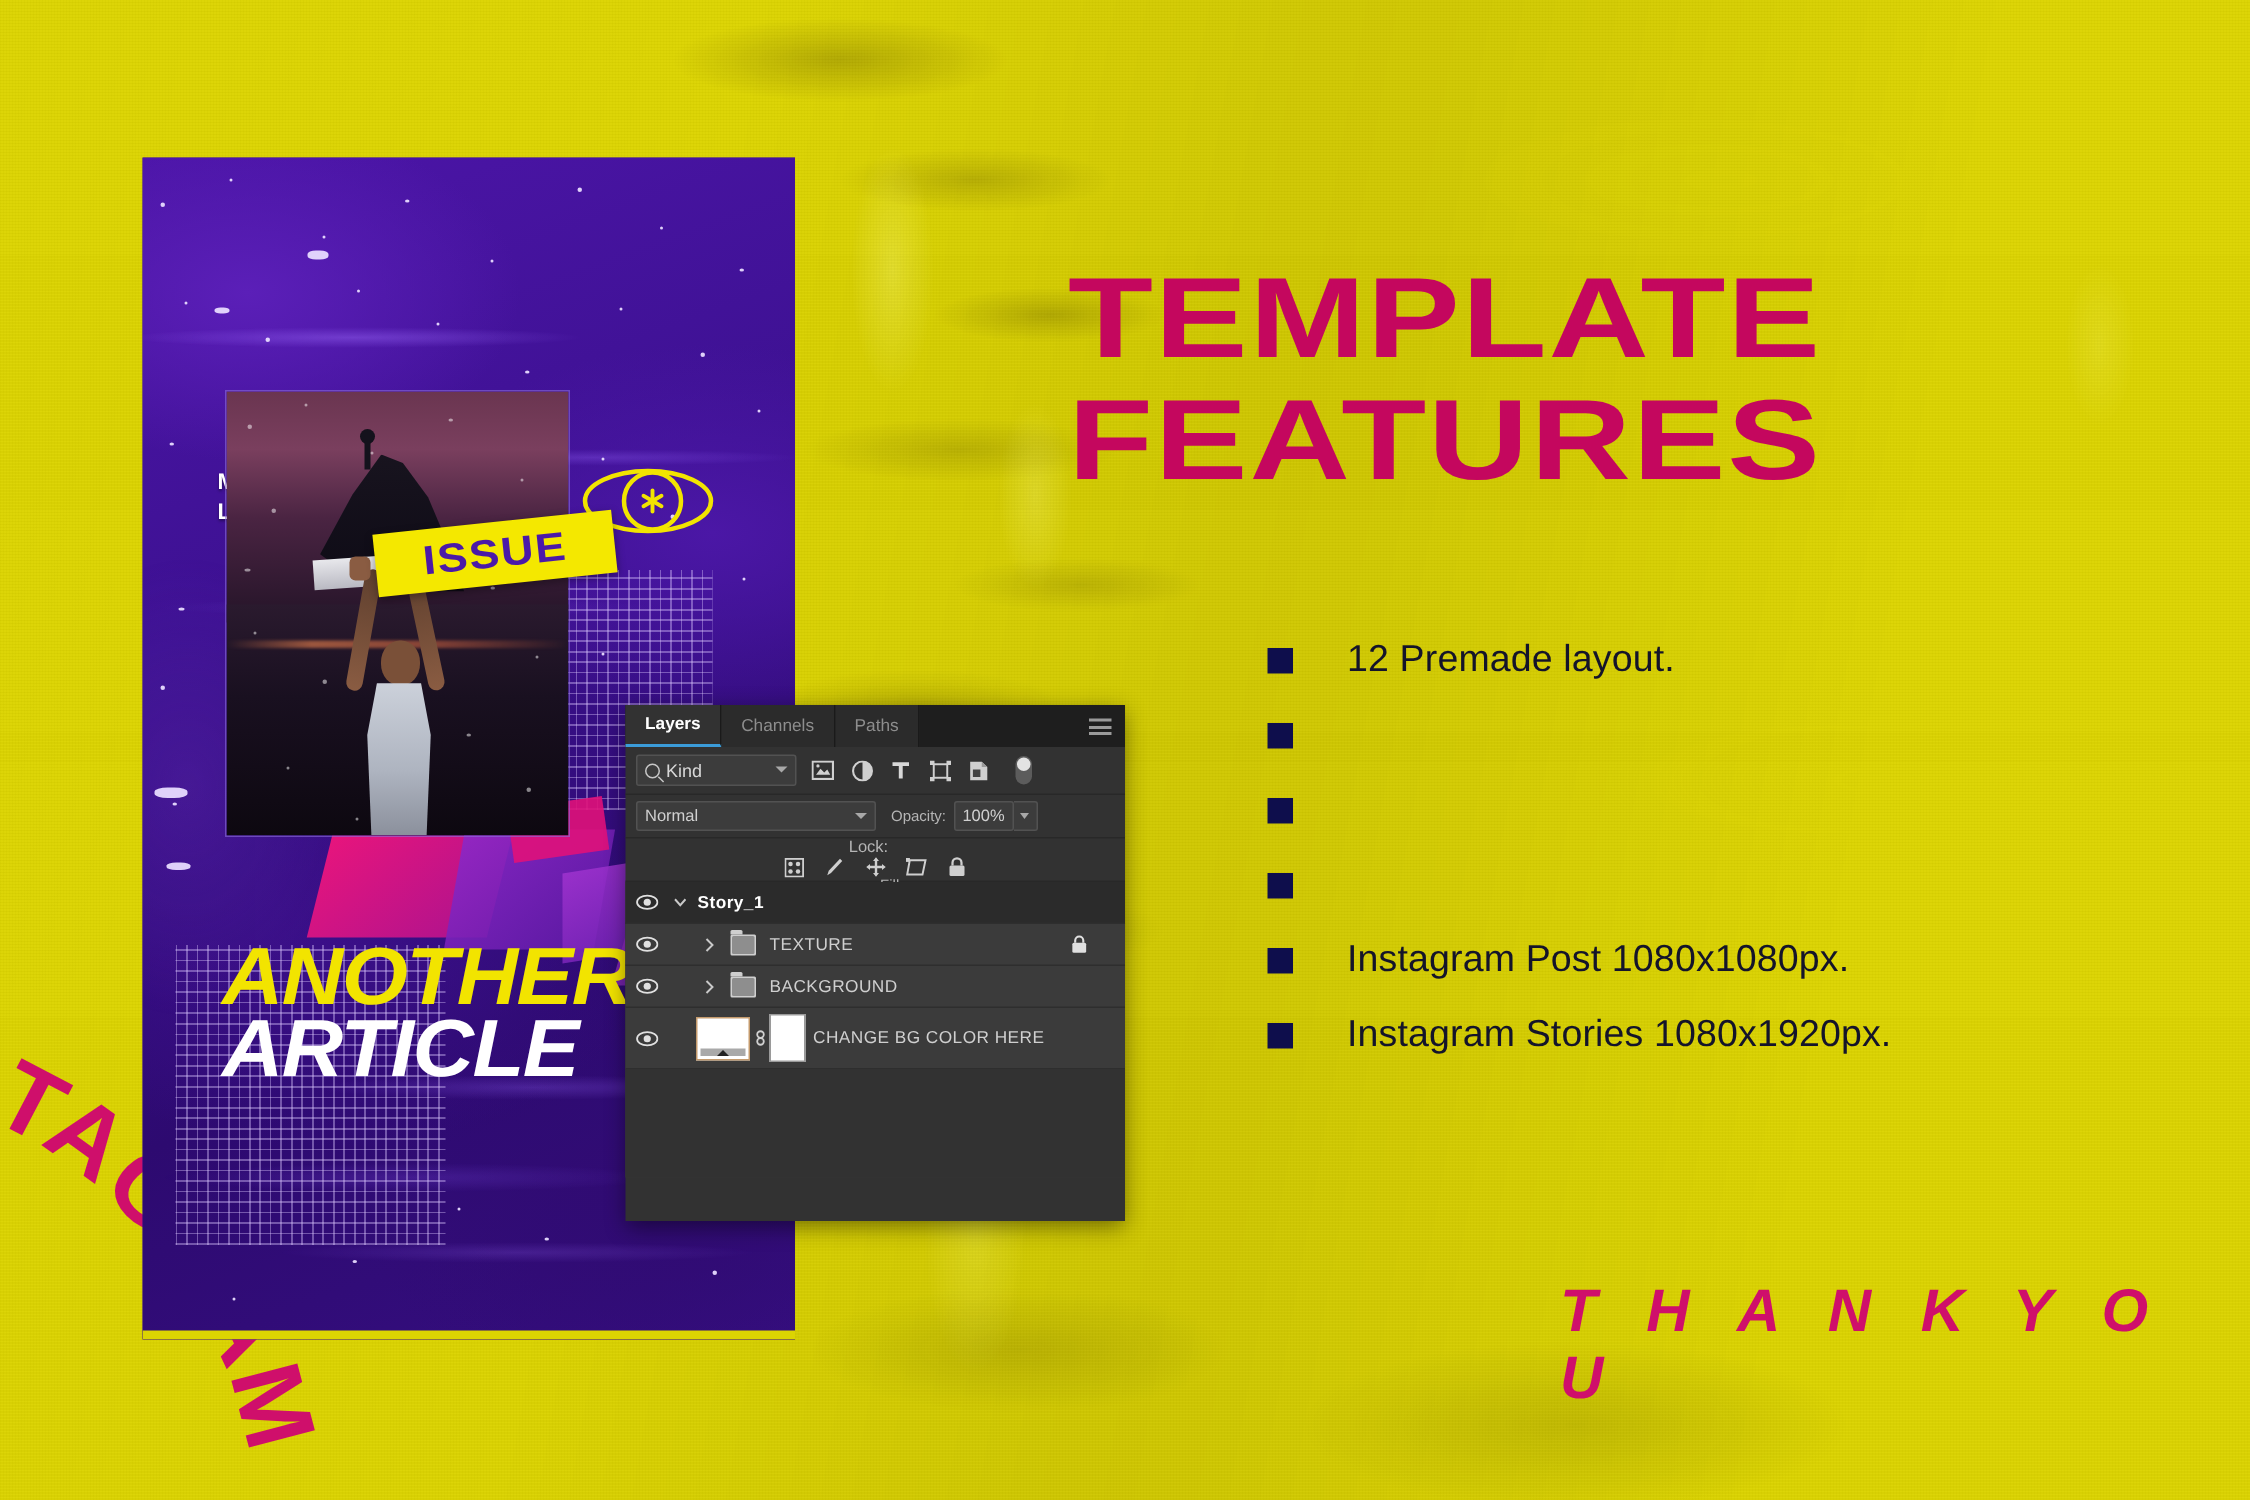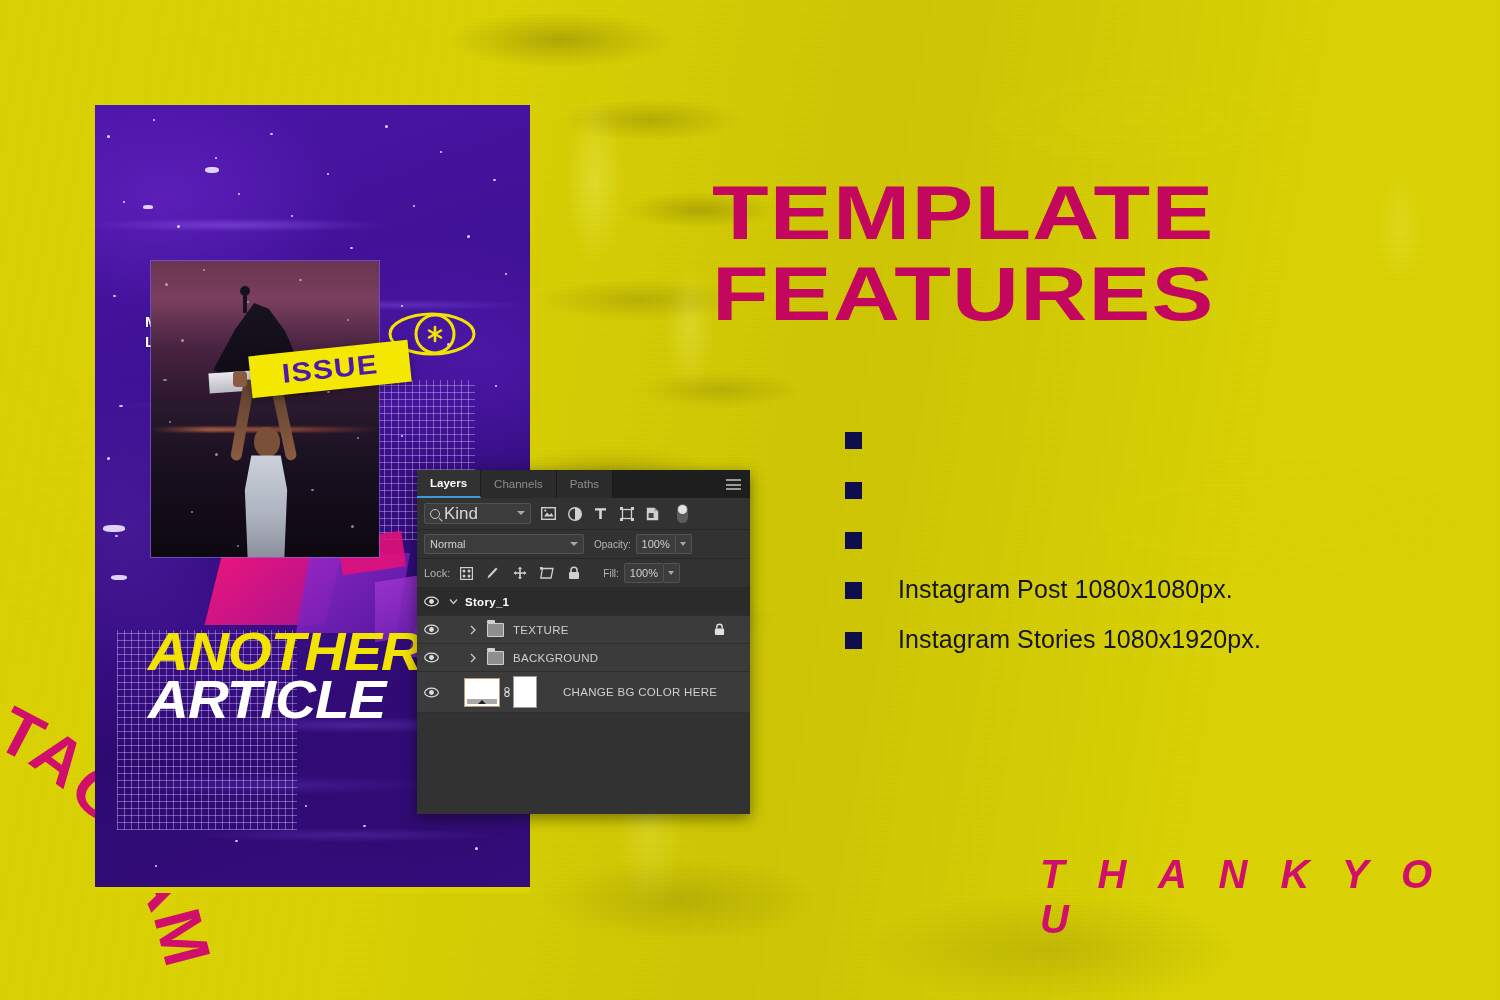--- a/index.html
+++ b/index.html
@@ -225,21 +225,21 @@
 
   .ps-filter{height:31px;display:flex;align-items:center;padding:0 7px;border-bottom:1px solid #282828;}
   .kind-box{
     width:95px;height:19px;background:#3c3c3c;border:1px solid #525252;border-radius:2px;
     display:flex;align-items:center;padding:0 5px;position:relative;
   }
   .kind-box .mag{
     width:8px;height:8px;border:1.4px solid #c7c7c7;border-radius:50%;margin-right:4px;position:relative;flex:0 0 auto;
   }
   .kind-box .mag:after{content:"";position:absolute;right:-4px;bottom:-3px;width:5px;height:1.4px;background:#c7c7c7;transform:rotate(45deg);}
-  .kind-box .lbl{color:#d8d8d8;font-size:17px;}
+  .kind-box .lbl{color:#d8d8d8;font-size:12px;}
   .caret{
     width:0;height:0;border-left:4px solid transparent;border-right:4px solid transparent;
     border-top:4px solid #a8a8a8;position:absolute;right:5px;top:7px;
   }
   .filter-icons{display:flex;align-items:center;margin-left:10px;gap:11px;}
   .fi{width:15px;height:15px;display:flex;align-items:center;justify-content:center;color:#cfcfcf;}
   .fi svg{display:block;}
   .toggle-pill{
     width:11px;height:19px;border-radius:6px;background:#5c5c5c;margin-left:6px;position:relative;
   }
@@ -256,21 +256,21 @@
     display:flex;align-items:center;justify-content:center;color:#d0d0d0;font-size:11px;margin-left:5px;
   }
   .num-caret{
     width:15px;height:18px;background:#3c3c3c;border:1px solid #525252;border-left:none;border-radius:0 2px 2px 0;
     position:relative;
   }
   .num-caret:after{
     content:"";position:absolute;left:4px;top:7px;width:0;height:0;
     border-left:3.5px solid transparent;border-right:3.5px solid transparent;border-top:4px solid #a8a8a8;
   }
-  .ps-lock{height:28px;display:flex;align-items:center;padding:0 7px;border-bottom:1px solid #282828;}
+  .ps-lock{height:28px;display:flex;align-items:center;padding:0 7px;border-bottom:1px solid #282828;flex-direction:column;}
   .lock-label{color:#b5b5b5;font-size:11px;margin-right:9px;}
   .lock-icons{display:flex;align-items:center;gap:13px;}
   .li{width:14px;height:14px;display:flex;align-items:center;justify-content:center;color:#cfcfcf;}
 
   .layer-rows{background:#383838;}
   .layer-row{
     height:27px;display:flex;align-items:center;position:relative;
     border-bottom:1px solid #2e2e2e;background:#3b3b3b;
   }
   .layer-row.group-head{background:#2b2b2b;}
@@ -300,39 +300,43 @@
   .thumb-a{
     width:34px;height:27px;background:#ffffff;border:1px solid #c49a6c;position:relative;flex:0 0 auto;
   }
   .thumb-a .bar{position:absolute;left:2px;right:2px;bottom:2px;height:5px;background:#a9a9a9;}
   .thumb-a .tri{
     position:absolute;left:50%;bottom:2px;margin-left:-4px;width:0;height:0;
     border-left:4px solid transparent;border-right:4px solid transparent;border-bottom:4px solid #222;
   }
   .link-icon{width:13px;display:flex;align-items:center;justify-content:center;color:#d0d0d0;font-size:12px;}
   .thumb-b{width:22px;height:30px;background:#ffffff;border:1px solid #9a9a9a;flex:0 0 auto;}
-  .mask-name{color:#cfcfcf;font-size:11.5px;margin-left:26px;letter-spacing:.3px;text-align:right;}
+  .mask-name{color:#cfcfcf;font-size:11.5px;margin-left:5px;letter-spacing:.3px;text-align:right;}
   .panel-empty{background:#323232;height:72px;}
 </style>
 </head>
 <body>
 
 <div id="stage">
 
   <div class="bg-base"></div>
   <div class="bg-wrinkles"></div>
   <div class="bg-wrinkles2"></div>
   <div class="bg-noise"></div>
 
   <div class="headline">
     <span class="ln ln1">TEMPLATE</span>
     <span class="ln ln2">FEATURES</span>
   </div>
 
   <div class="features">
+    <div class="feature-row">
+      <span class="bullet"></span>
+      <span class="feature-text">12 Premade layout.</span>
+    </div>
     <div class="feature-row">
       <span class="bullet"></span>
     </div>
     <div class="feature-row">
       <span class="bullet"></span>
     </div>
     <div class="feature-row">
       <span class="bullet"></span>
     </div>
     <div class="feature-row">

